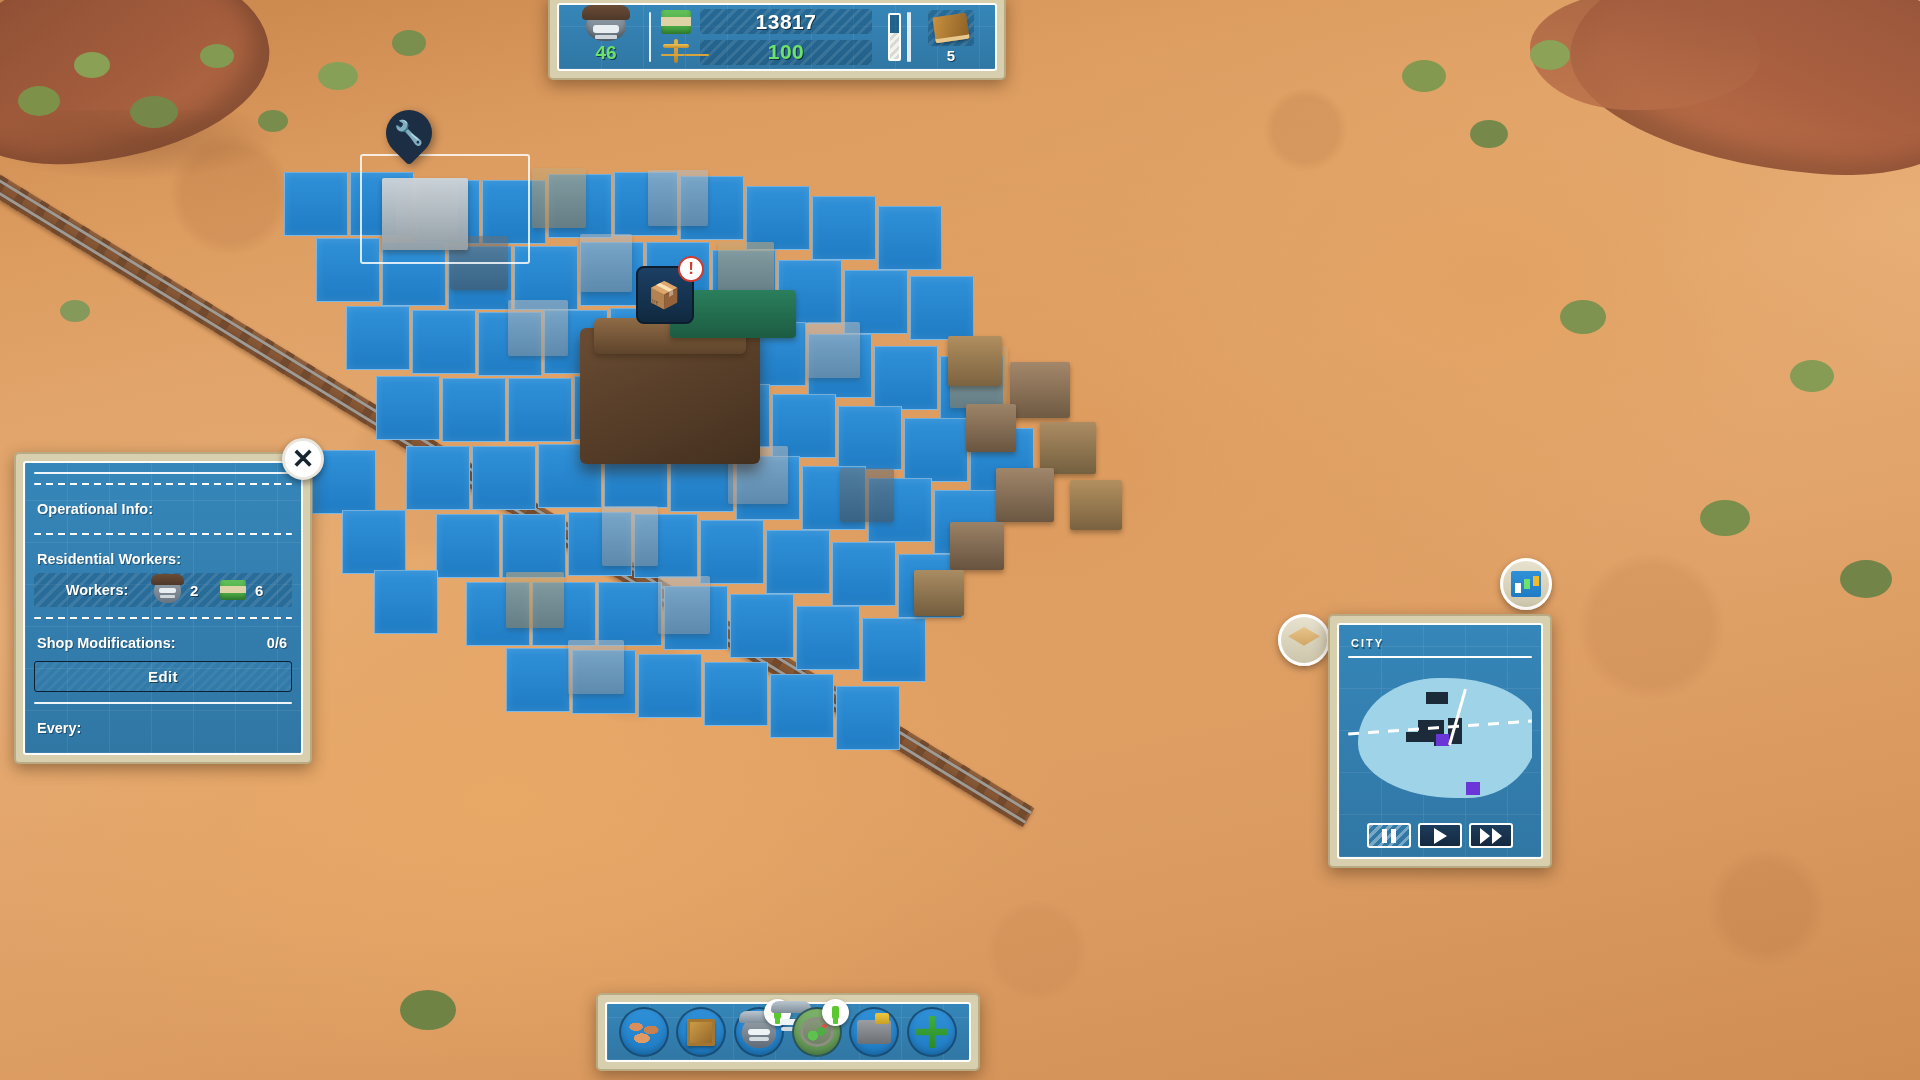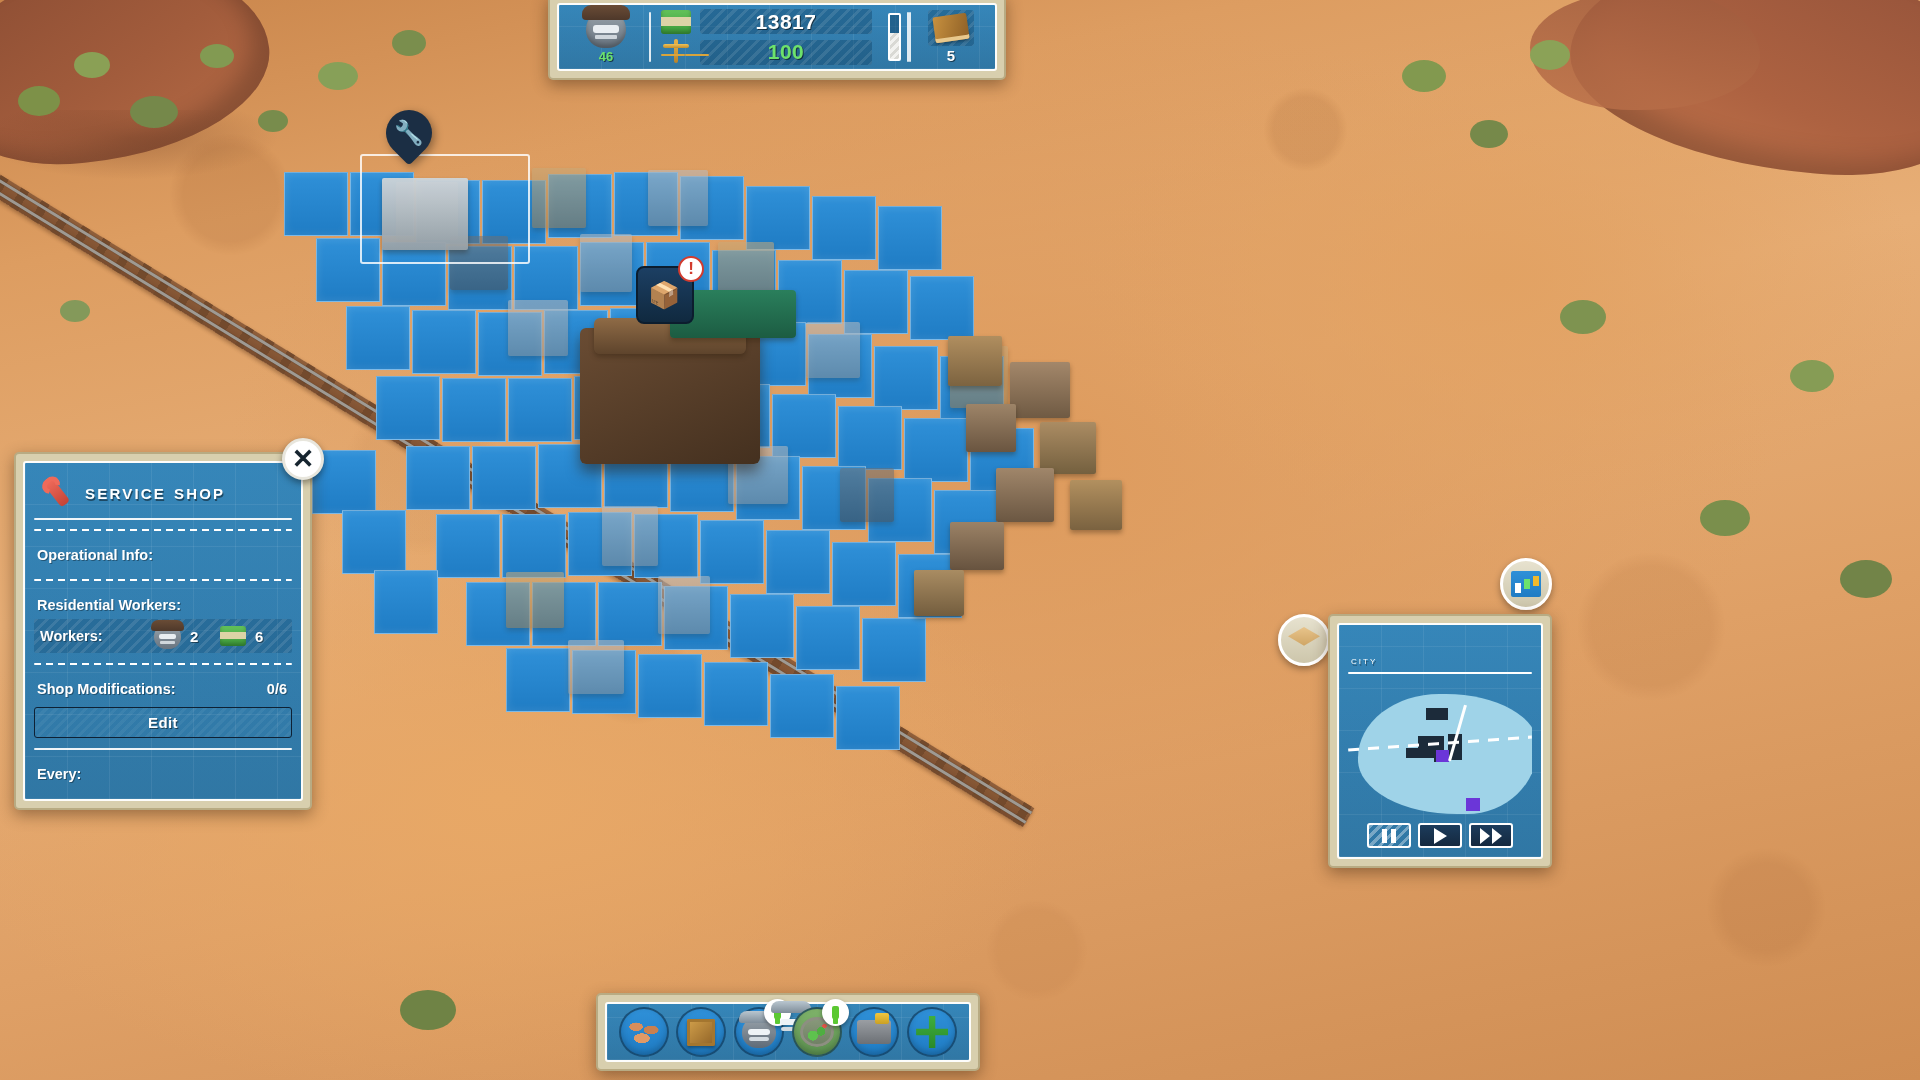--- a/index.html
+++ b/index.html
@@ -153,21 +153,21 @@
   }
   .icon-bot::before {
     content:""; position:absolute; left:-4px; top:-5px; width:48px; height:15px;
     background:linear-gradient(#6a4c36,#4e382a); border-radius:9px 9px 4px 4px;
   }
   .icon-bot::after {
     content:""; position:absolute; left:7px; top:15px; width:26px; height:8px;
     background:#e9eef2; border-radius:3px;
     box-shadow:0 8px 0 -2px #cfd6dc;
   }
-  .tb-pop .num { color:#6ce26c; font-size:13px; font-weight:bold;
+  .tb-pop .num { color:#6ce26c; font-size:19px; font-weight:bold;
     text-shadow:1px 1px 0 rgba(0,0,0,.55); }
 
   .tb-money { flex-direction:column; justify-content:center; gap:5px; flex:1; }
   .money-row { display:flex; align-items:center; gap:9px; width:100%; }
   .money-bg {
     flex:1; height:25px; border-radius:3px;
     display:flex; align-items:center; justify-content:center;
     background-color:rgba(12,60,95,.38);
   }
   .money-row .num { font-size:21px; font-weight:bold; letter-spacing:.5px;
@@ -301,21 +301,21 @@
   }
   .icon-check::after {
     content:""; position:absolute; left:8px; top:1px; width:20px; height:6px;
     background:#67d13a; transform:rotate(-40deg); border-radius:2px;
   }
   .workers-grid {
     display:flex; align-items:center; gap:0; padding:3px 6px; min-height:34px;
     background-color:rgba(12,60,95,.27); border-radius:2px;
   }
   .workers-grid .wlabel { color:#fff; font-size:14.5px; font-weight:bold; flex:1;
-    text-shadow:1px 1px 0 rgba(0,0,0,.35); }
+    text-shadow:1px 1px 0 rgba(0,0,0,.35);text-align:center; }
   .wpair { display:flex; align-items:center; gap:9px; width:66px; }
   .wpair .wnum { color:#fff; font-size:15px; font-weight:bold;
     text-shadow:1px 1px 0 rgba(0,0,0,.45); }
   .icon-bot-sm {
     width:27px; height:25px; border-radius:50% 50% 46% 46%;
     background:linear-gradient(#9aa4ac,#687480); position:relative; flex:0 0 auto;
   }
   .icon-bot-sm::before {
     content:""; position:absolute; left:-3px; top:-4px; width:33px; height:11px;
     background:linear-gradient(#6a4c36,#4e382a); border-radius:7px 7px 3px 3px;
@@ -420,23 +420,23 @@
   }
   .tool-badge i {
     display:block; width:7px; height:13px; background:#5bc832; border-radius:2px;
     box-shadow:0 6px 0 -1px #5bc832;
   }
 
   
   #minimap { position:absolute; left:1328px; top:614px; width:224px; height:254px; }
   #minimap .panel-inner { height:100%; padding:8px 9px 9px; display:flex; flex-direction:column; }
   .mm-title {
-    color:#fff; font-size:12px; font-weight:normal; letter-spacing:2px;
+    color:#fff; font-size:16px; font-weight:bold; letter-spacing:2px;
     font-variant:small-caps; text-transform:lowercase;
-    text-shadow:1px 2px 0 rgba(0,0,0,.4); padding:0 0 5px 3px;margin-top:20px;
+    text-shadow:1px 2px 0 rgba(0,0,0,.4); padding:0 0 5px 3px;
   }
   .mm-rule { height:2px; background:#fff; border-radius:1px; margin-bottom:6px; }
   .mm-canvas { flex:1; position:relative; overflow:hidden; border-radius:2px; }
   .mm-land {
     position:absolute; left:10px; top:14px; width:180px; height:120px;
     background:#9fd3e8;
     border-radius:46% 52% 40% 56%/54% 44% 58% 46%;
   }
   .mm-blk { position:absolute; background:#1c2b3a; }
   .mm-purple { position:absolute; background:#6b36d8; }
@@ -699,24 +699,20 @@
       </div>
       <div class="num">5</div>
     </div>
 
   </div>
 </div>
 
 <div id="infopanel" class="panel-frame">
   <div class="panel-inner">
 
-    <div class="ip-title-row">
-      <div class="icon-wrench"></div>
-      <div class="ip-title">Service Shop</div>
-    </div>
     <div class="ip-rule"></div>
 
     <div class="ip-rule dash"></div>
 
     <div class="ip-sec-label">Operational Info:</div>
     <div class="ip-rule dash" style="margin-top:10px;"></div>
 
     <div class="ip-sec-label">Residential Workers:</div>
     <div class="workers-grid hatch">
       <div class="wlabel">Workers:</div>

